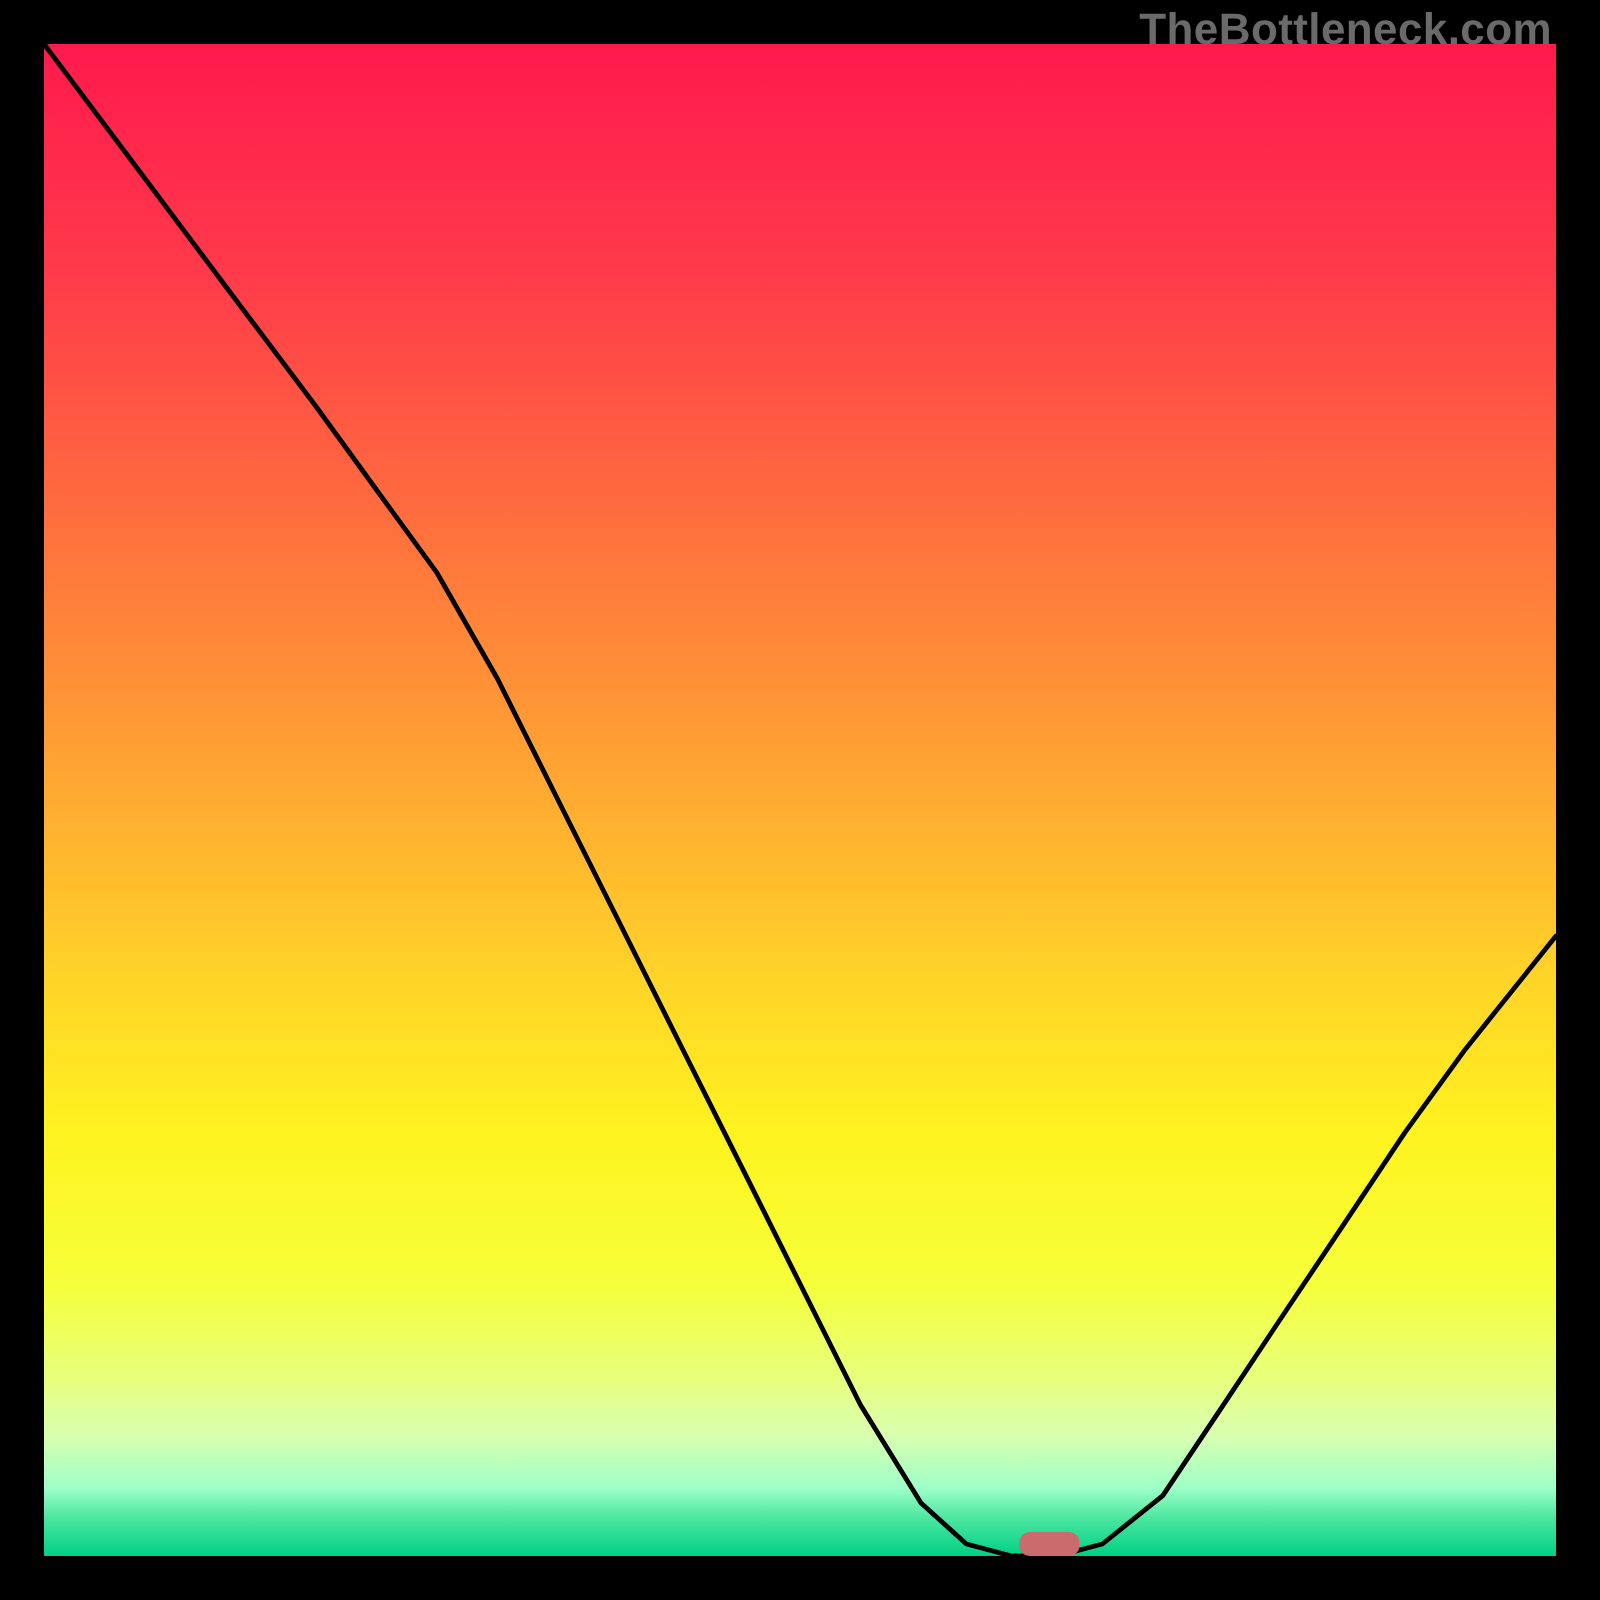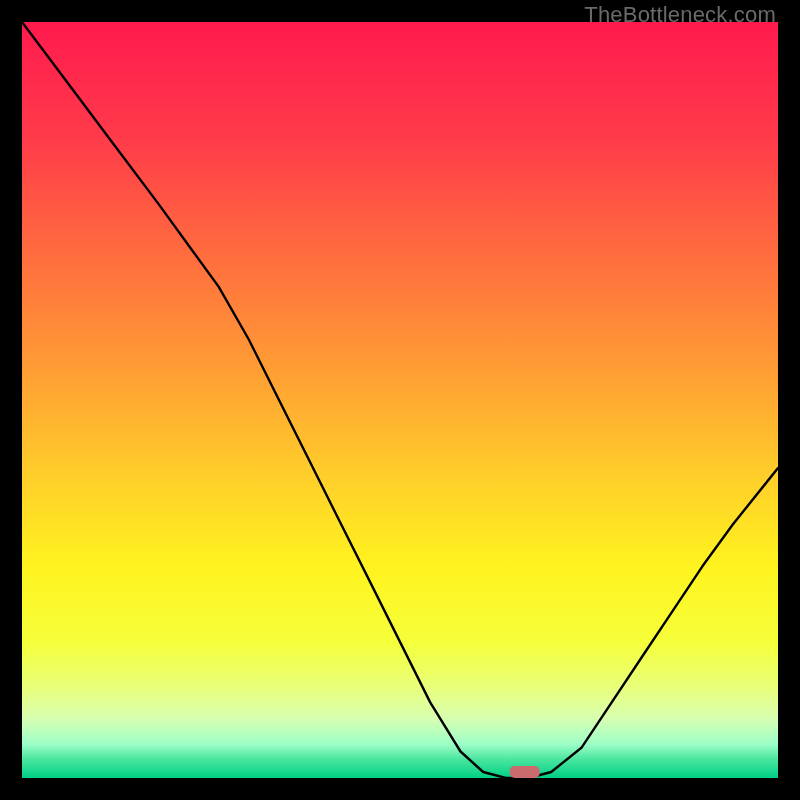--- a/index.html
+++ b/index.html
@@ -25,21 +25,21 @@
     top: 0;
     width: 756px;
     height: 756px;
   }
   .watermark {
     position: absolute;
     top: 2px;
     right: 24px;
     color: #6a6a6a;
     font-size: 22px;
-    font-weight: 400;
+    font-weight: 700;
     letter-spacing: 0.2px;
     user-select: none;
   }
   svg { display: block; }
 </style>
 </head>
 <body>
 
 <div class="watermark">TheBottleneck.com</div>
 

